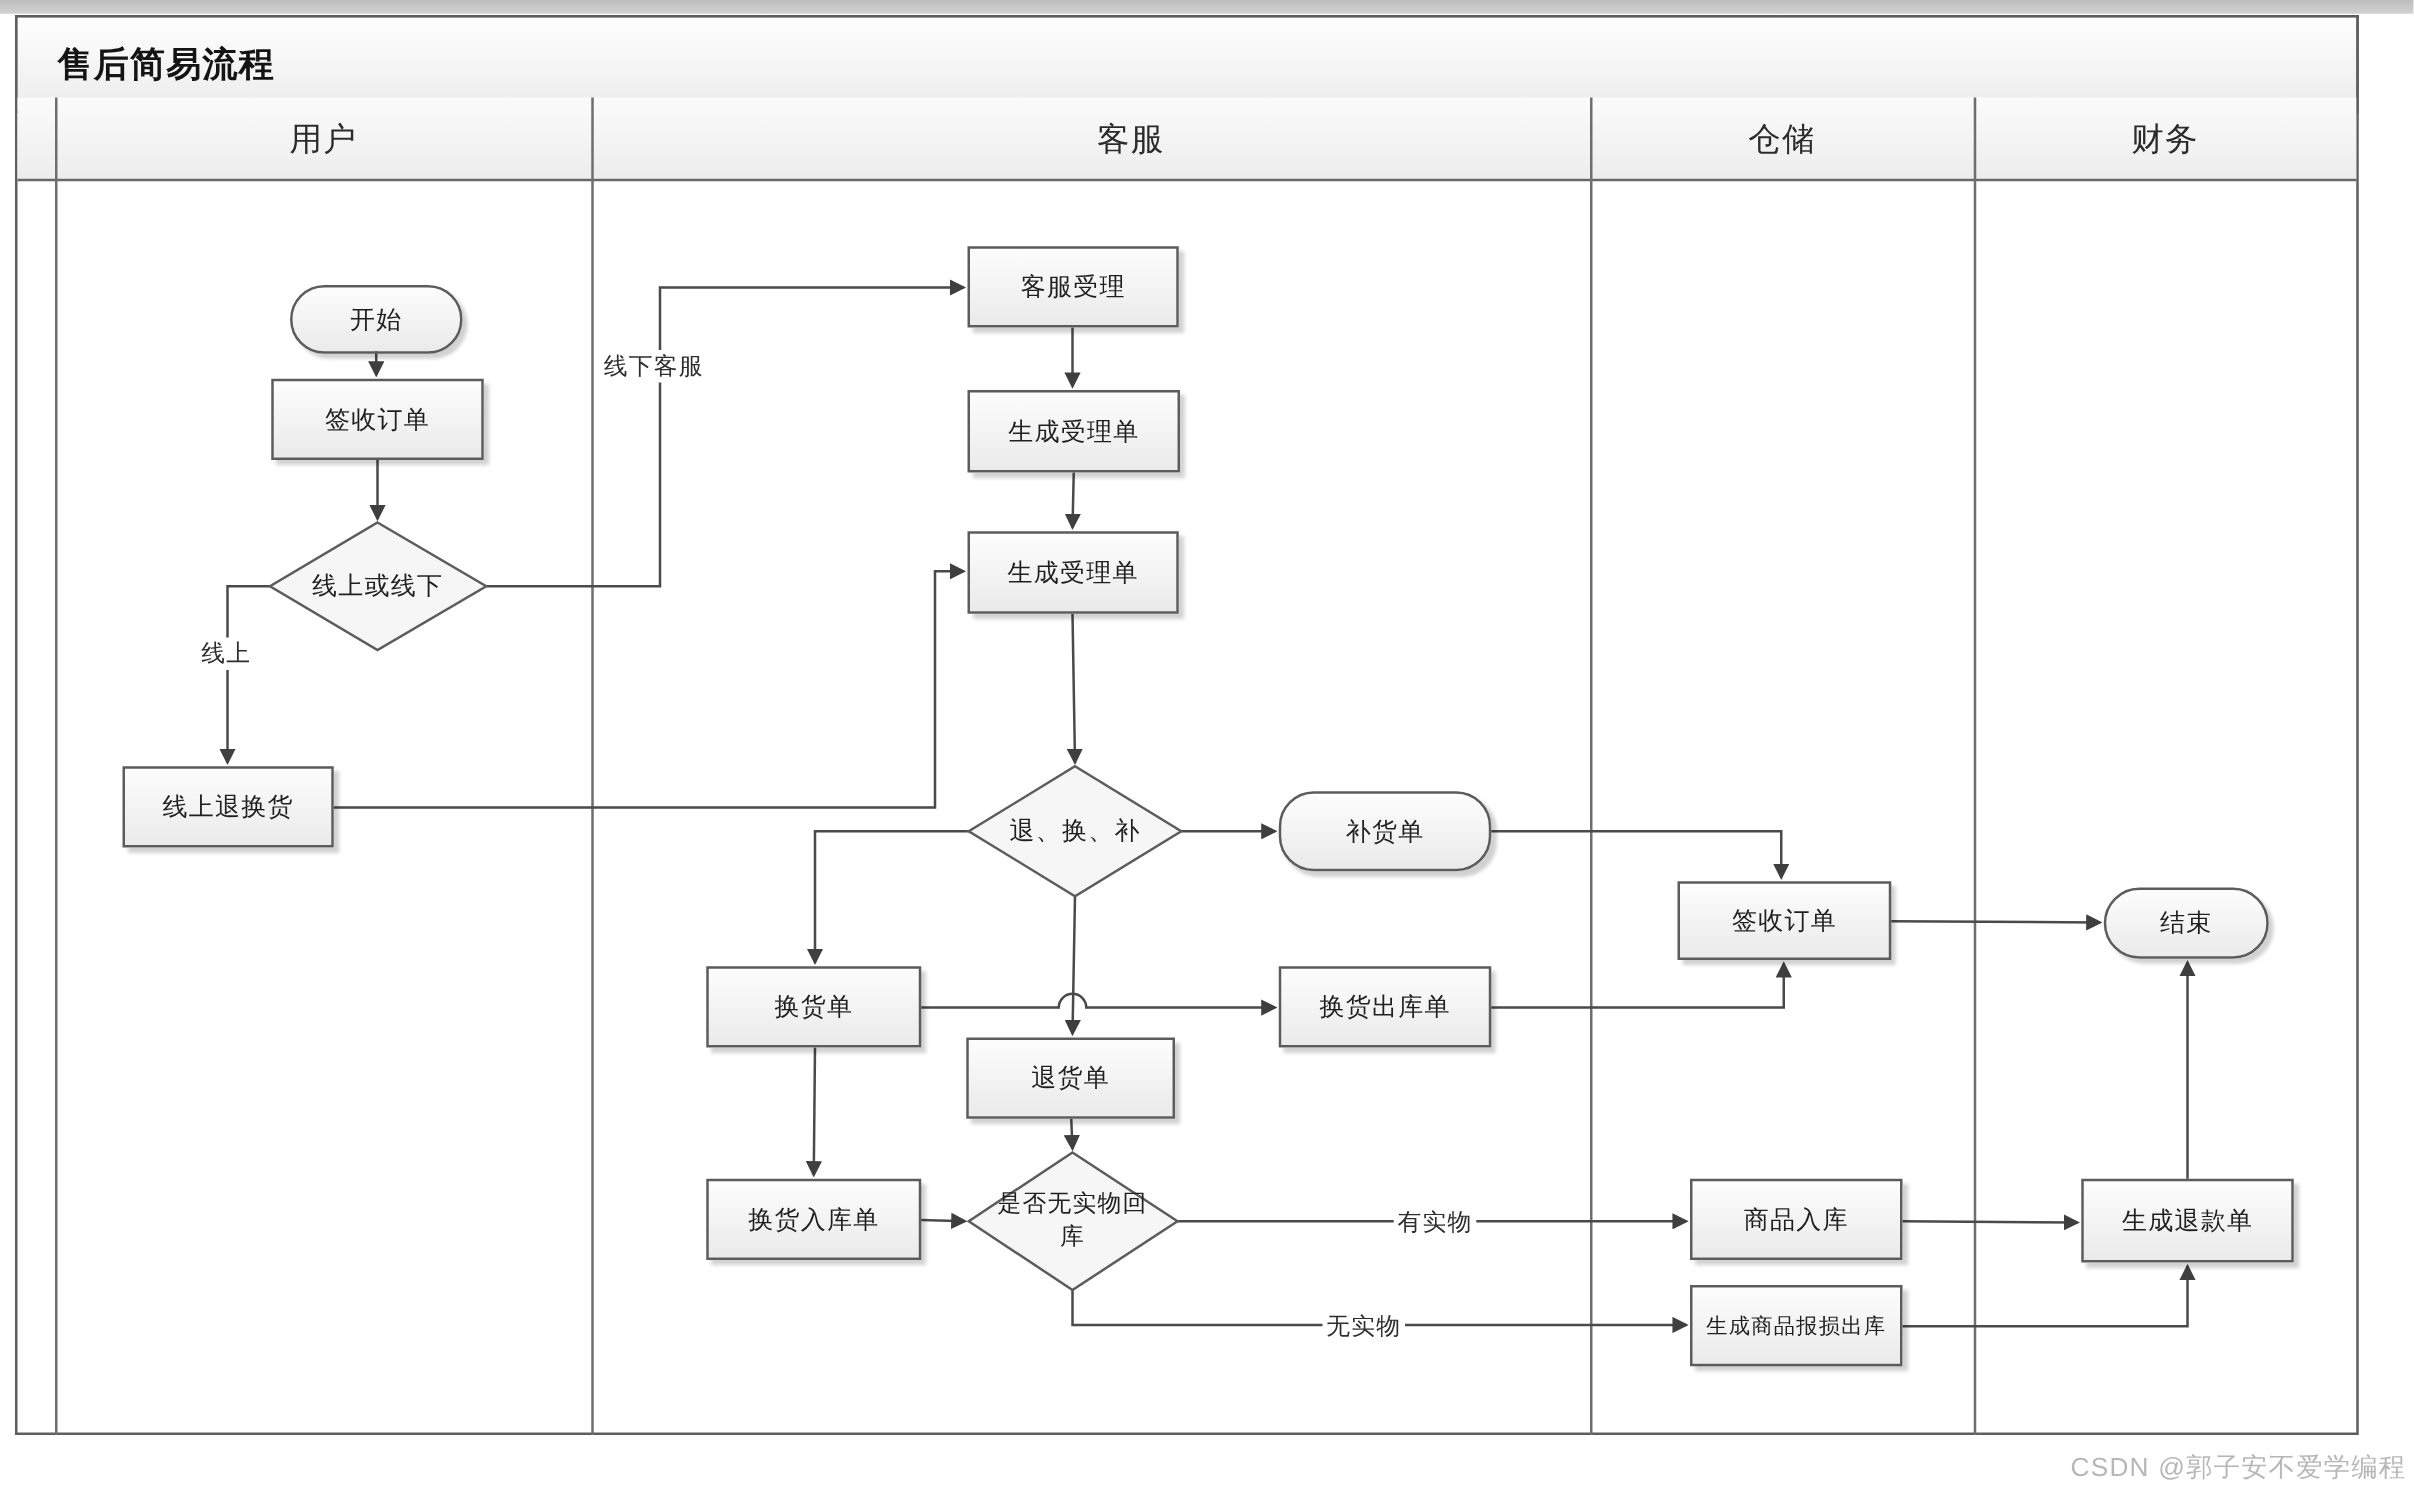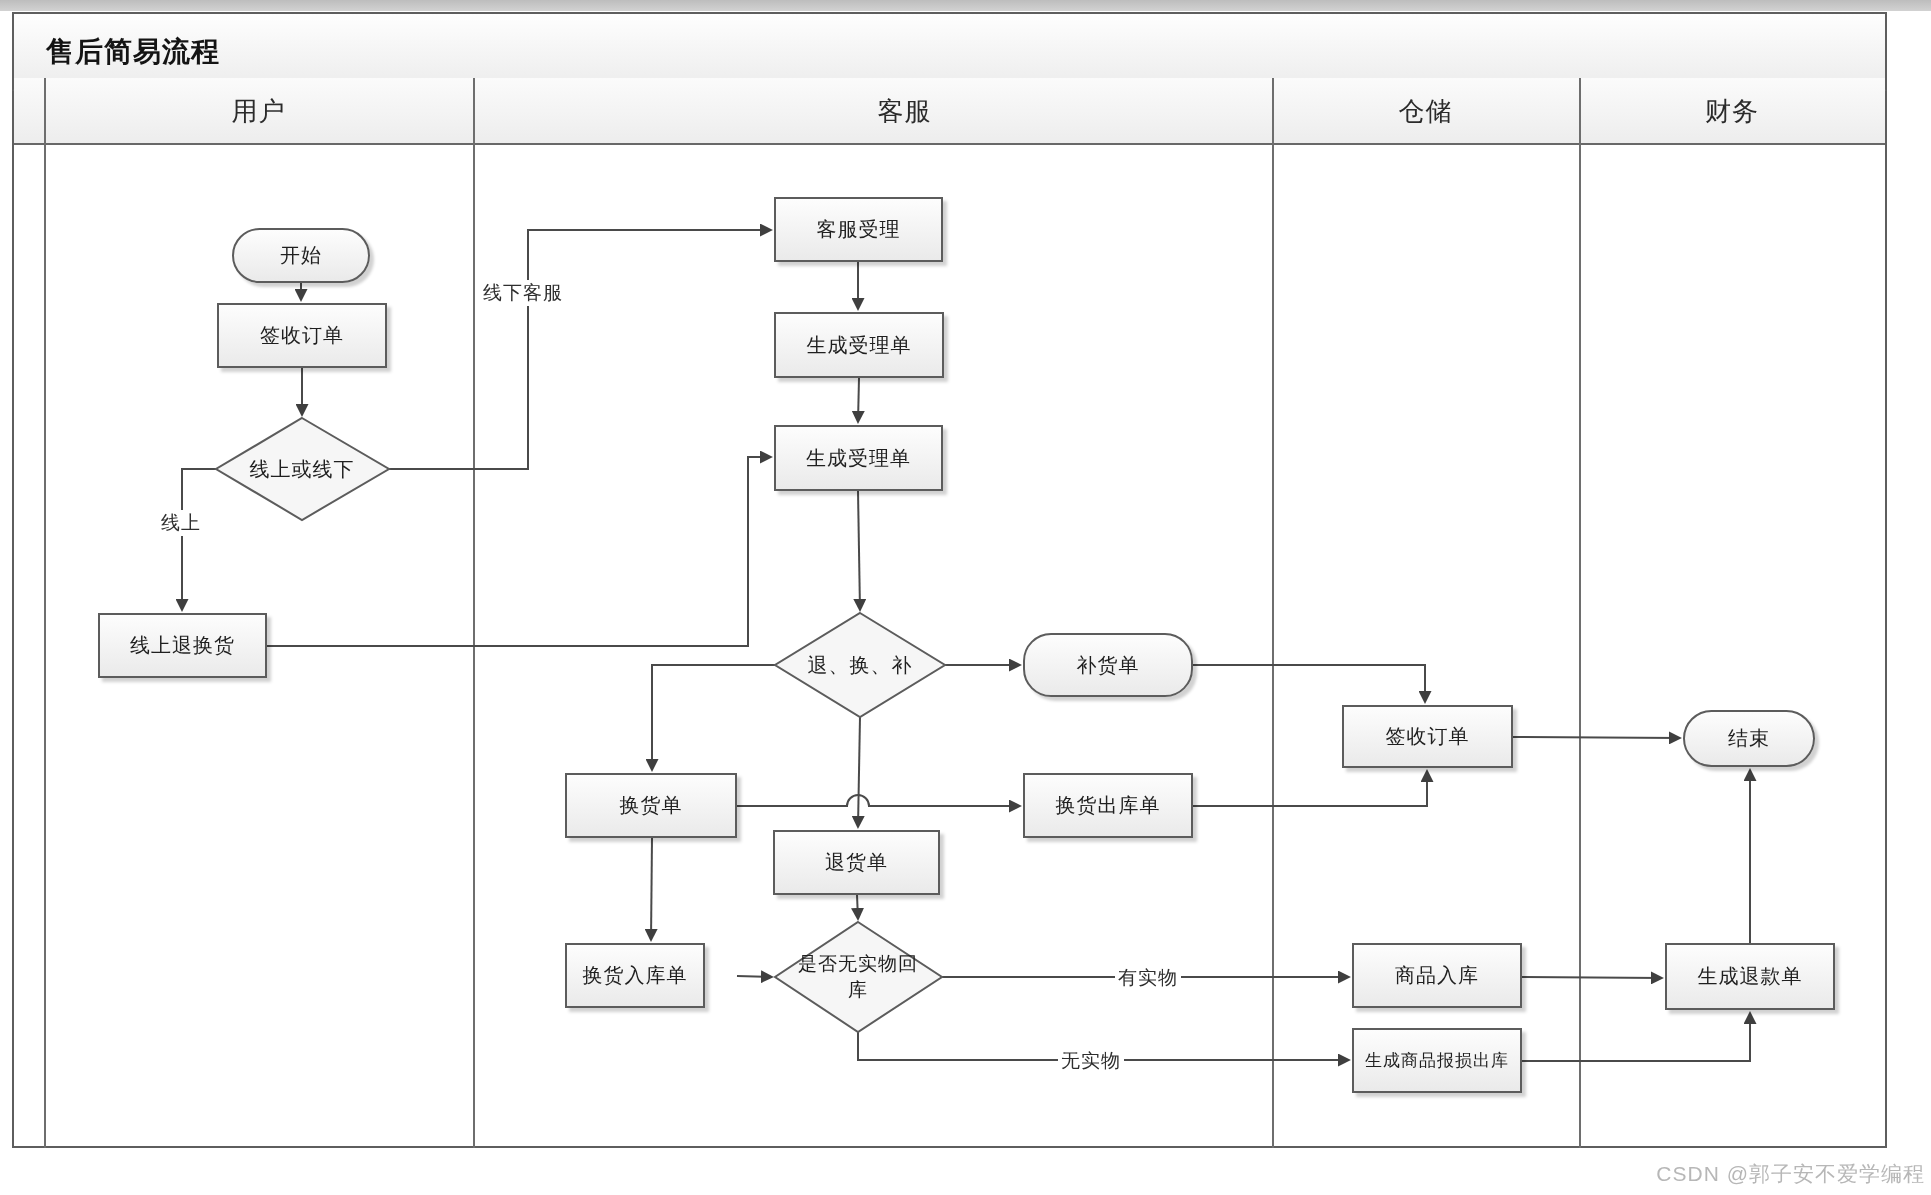--- a/index.html
+++ b/index.html
@@ -102,21 +102,21 @@
   <div class="node" style="left:98px;top:613px;width:169px;height:65px;text-align:right;">线上退换货</div>
 
   <div class="node" style="left:774px;top:197px;width:169px;height:65px;">客服受理</div>
   <div class="node" style="left:774px;top:312px;width:170px;height:66px;">生成受理单</div>
   <div class="node" style="left:774px;top:425px;width:169px;height:66px;">生成受理单</div>
   <div class="dlabel" style="left:780px;top:650px;width:160px;height:30px;">退、换、补</div>
   <div class="node" style="left:1023px;top:633px;width:170px;height:64px;border-radius:28px;">补货单</div>
   <div class="node" style="left:565px;top:773px;width:172px;height:65px;">换货单</div>
   <div class="node" style="left:773px;top:830px;width:167px;height:65px;">退货单</div>
   <div class="node" style="left:1023px;top:773px;width:170px;height:65px;">换货出库单</div>
-  <div class="node" style="left:565px;top:943px;width:140px;height:65px;font-family:Liberation Mono, monospace;">换货入库单</div>
+  <div class="node" style="left:565px;top:943px;width:172px;height:65px;font-family:Liberation Mono, monospace;">换货入库单</div>
   <div class="dlabel" style="left:798px;top:948px;width:120px;height:58px;font-size:19px;">是否无实物回库</div>
 
   <div class="node" style="left:1342px;top:705px;width:171px;height:63px;">签收订单</div>
   <div class="node" style="left:1352px;top:943px;width:170px;height:65px;">商品入库</div>
   <div class="node" style="left:1352px;top:1028px;width:170px;height:65px;font-size:17px;">生成商品报损出库</div>
 
   <div class="node" style="left:1665px;top:943px;width:170px;height:67px;">生成退款单</div>
   <div class="node stadium" style="left:1683px;top:710px;width:132px;height:57px;">结束</div>
 
   <div class="elabel" style="left:158px;top:510px;">线上</div>

